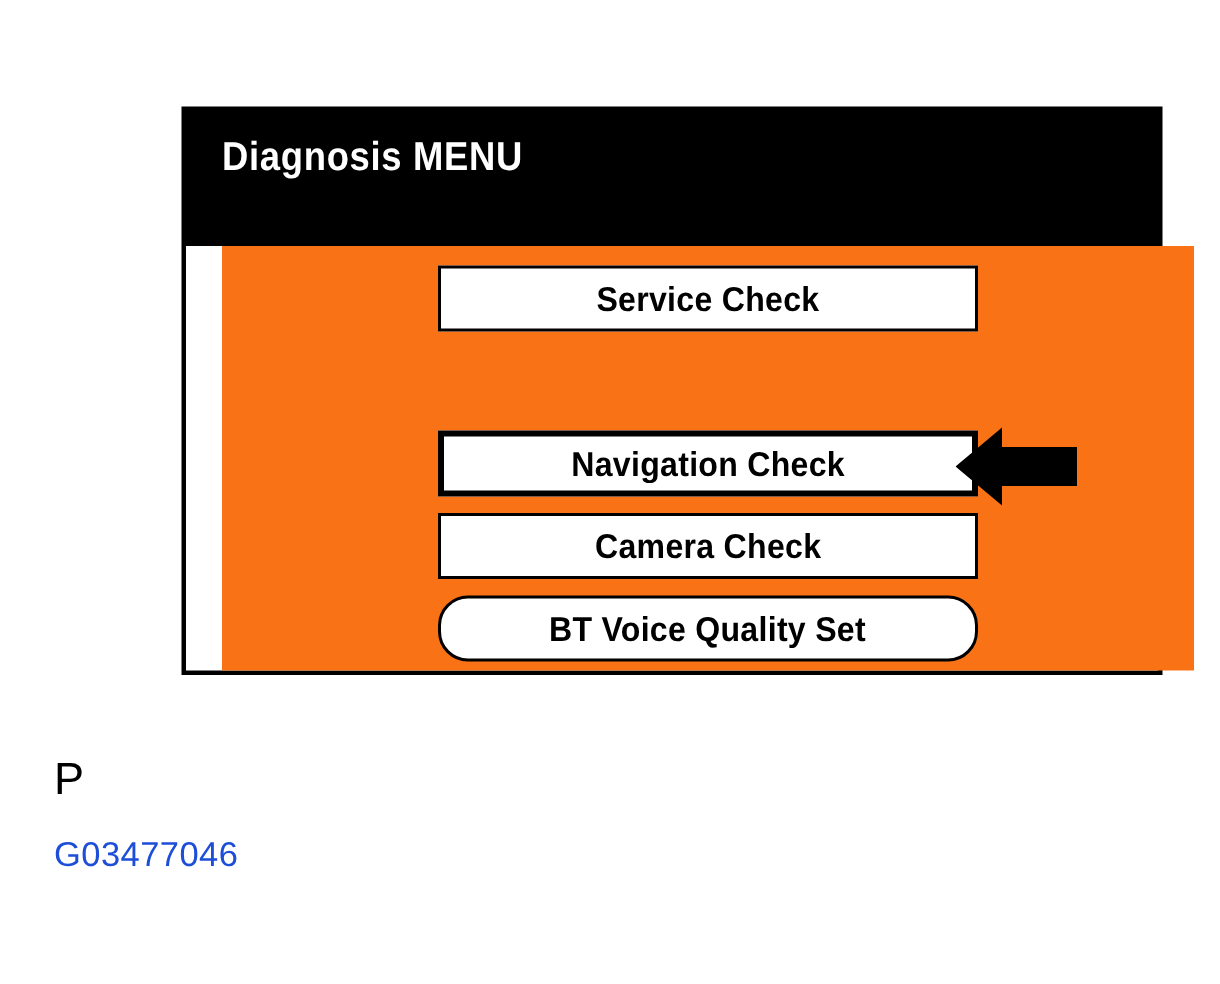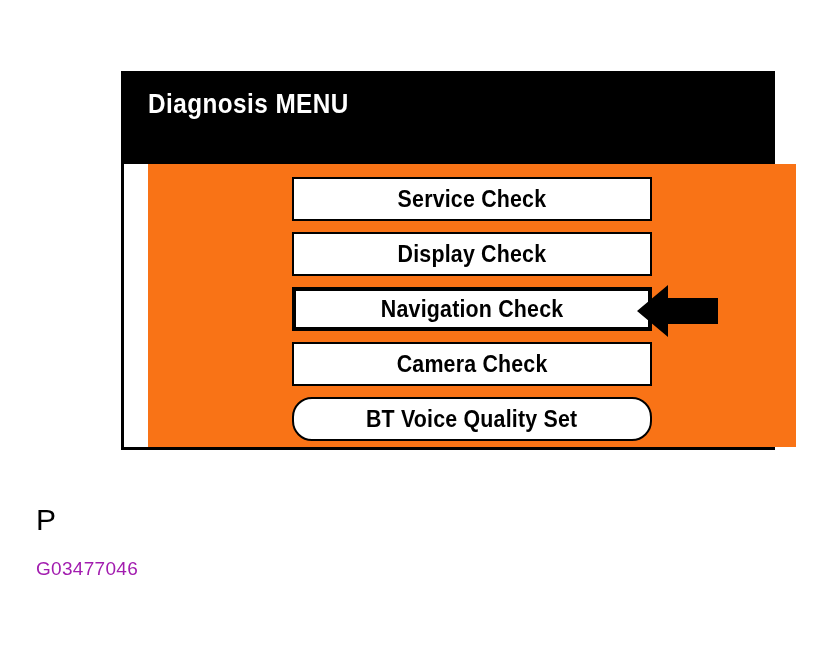--- a/index.html
+++ b/index.html
@@ -118,45 +118,42 @@
     font-size: 30px;
     line-height: 34px;
     font-weight: normal;
     color: #000000;
   }
   #caption-code {
     position: absolute;
     left: 36px;
     top: 556px;
     font-family: "Liberation Sans", sans-serif;
-    font-size: 19px;
+    font-size: 23px;
     line-height: 26px;
     font-weight: normal;
-    color: #a21caf;
+    color: #1d4ed8;
     letter-spacing: 0.3px;
   }
 </style>
 </head>
 <body>
 
 <div id="screen-panel">
 
   <div id="title-bar">
     <div id="title-text">Diagnosis MENU</div>
   </div>
 
   <div id="menu-body">
 
     <div class="menu-button row0">
       <span class="btn-label">Service Check</span>
     </div>
 
-    <div class="menu-button row1">
-      <span class="btn-label">Display Check</span>
-    </div>
 
     <div class="menu-button row2 selected">
       <span class="btn-label">Navigation Check</span>
     </div>
 
     <div class="menu-button row3">
       <span class="btn-label">Camera Check</span>
     </div>
 
     <div class="menu-button row4">

